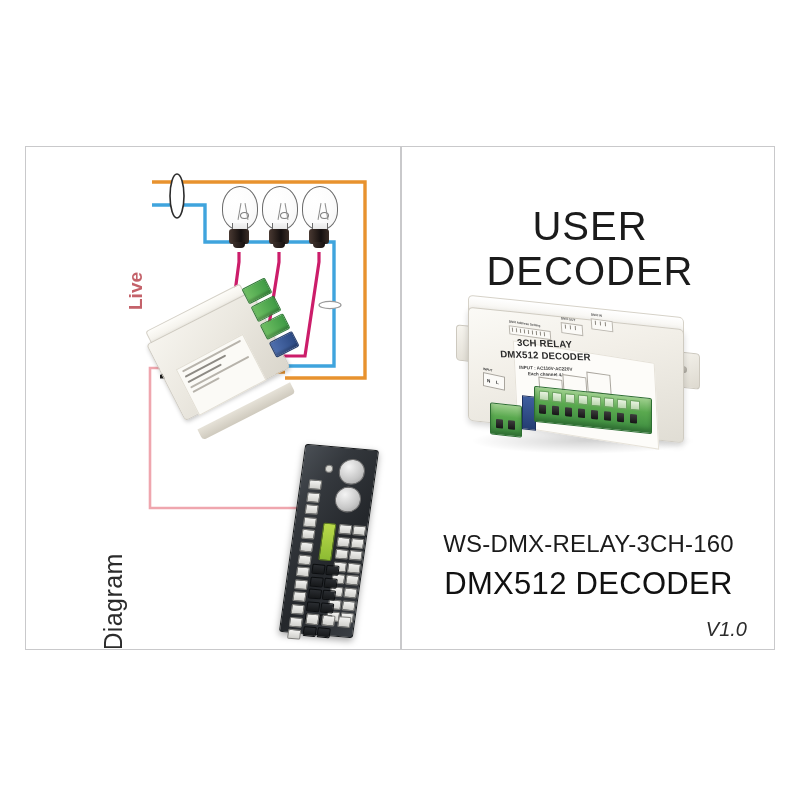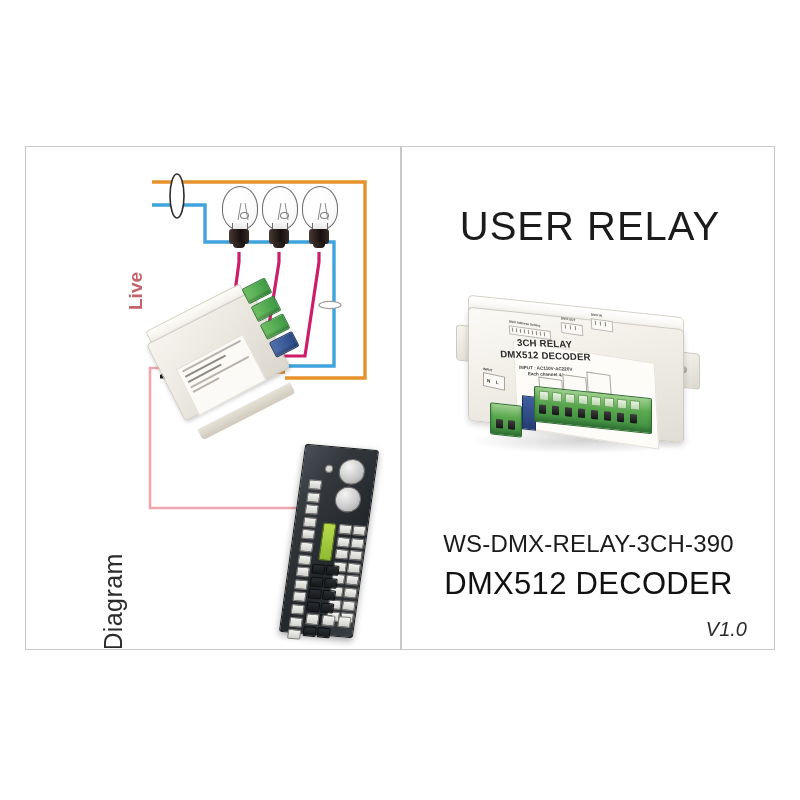--- a/index.html
+++ b/index.html
@@ -318,21 +318,21 @@
       <div class="btn-row">
         <span></span>
           <span></span>
           <span></span>
       </div>
     </div>
   </div>
 
   <div class="right-panel">
 
-    <div class="user-manual">USER RELAY</div>
+    <div class="user-manual">USER DECODER</div>
 
     <div class="product">
       <div class="p-shadow"></div>
       <div class="p-ear l">
         <div class="p-hole" style="left:11px;top:13px;"></div>
       </div>
       <div class="p-ear r">
         <div class="p-hole" style="left:11px;top:13px;"></div>
       </div>
       <div class="p-topface"></div>
@@ -405,18 +405,18 @@
           <i style="left:56px"></i>
         <u style="left:69px"></u>
           <i style="left:69px"></i>
         <u style="left:82px"></u>
           <i style="left:82px"></i>
         <u style="left:95px"></u>
           <i style="left:95px"></i>
       </div>
     </div>
 
-    <div class="model-line">WS-DMX-RELAY-3CH-390</div>
+    <div class="model-line">WS-DMX-RELAY-3CH-160</div>
     <div class="product-line">DMX512 DECODER</div>
     <div class="version">V1.0</div>
   </div>
 
 </div>
 
 </body></html>

